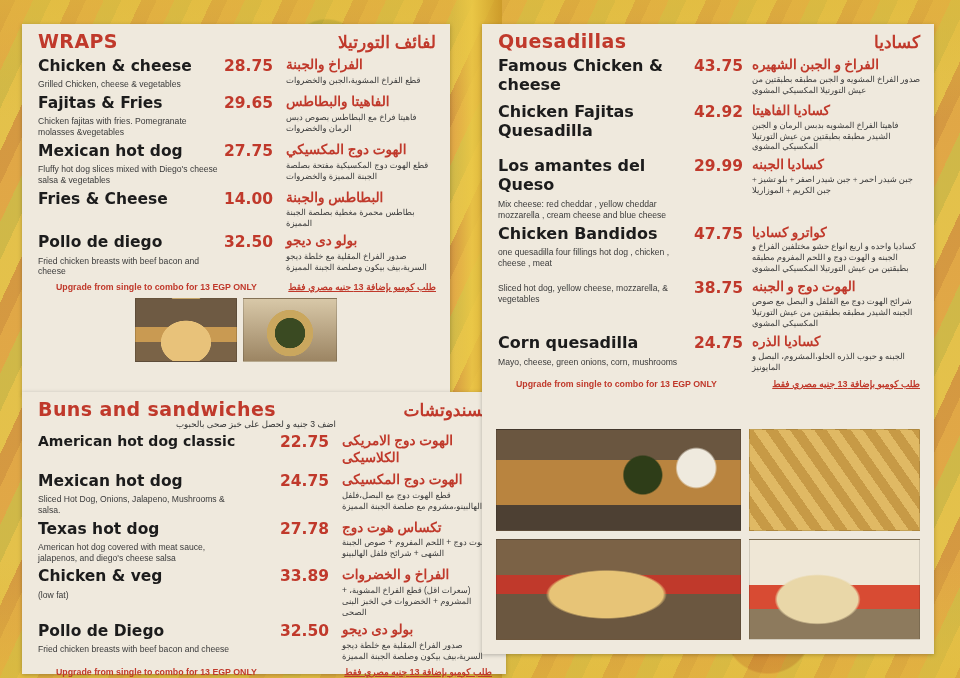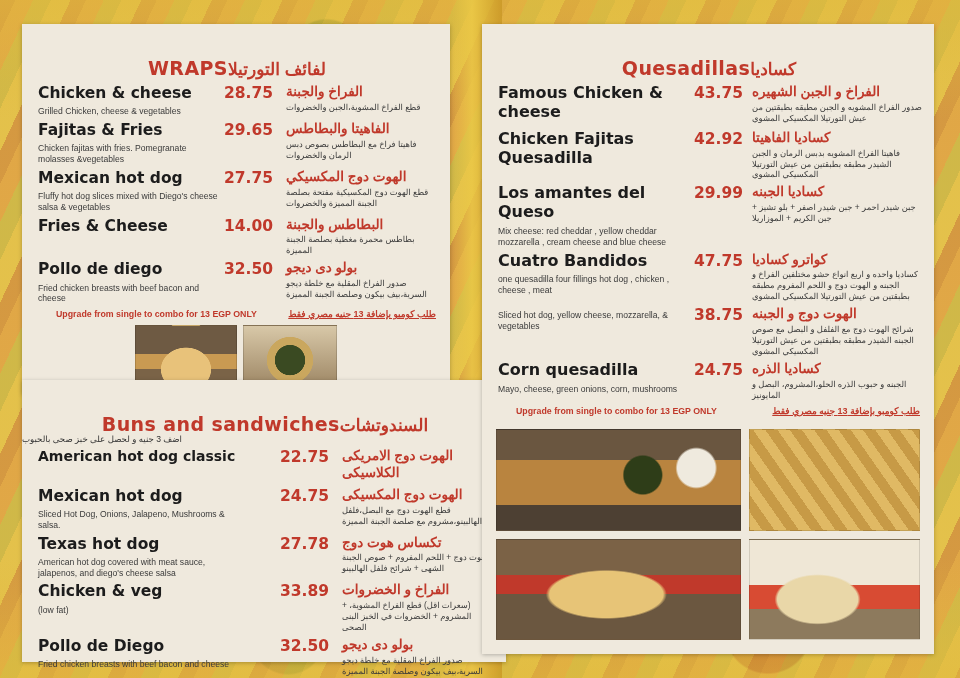--- a/index.html
+++ b/index.html
@@ -50,30 +50,29 @@
     background: linear-gradient(90deg, rgba(200,160,40,0.0), rgba(235,200,70,0.85) 40%, rgba(200,150,35,0.75) 100%);
   }
 
   
   .panel {
     position: absolute;
     background: #efe9dd;
     box-shadow: 0 1px 4px rgba(0,0,0,0.25);
   }
   .panel-left-top   { left: 22px;  top: 24px;  width: 428px; height: 370px; }
-  .panel-left-bottom{ left: 22px;  top: 380px; width: 484px; height: 282px; }
+  .panel-left-bottom{ left: 22px;  top: 392px; width: 484px; height: 282px; }
   .panel-right      { left: 482px; top: 24px;  width: 452px; height: 630px; }
 
   
   .sec-head {
     display: flex;
     align-items: baseline;
-    justify-content: center;
+    justify-content: space-between;
     padding: 6px 14px 2px 16px;
-    margin-top: 27px;
   }
   .sec-title-en {
     font-family: "DejaVu Sans", sans-serif;
     font-weight: bold;
     font-size: 19px;
     color: #c0392b;
     letter-spacing: 0.4px;
   }
   .sec-title-ar {
     font-size: 17px;
@@ -127,40 +126,40 @@
     line-height: 1.25;
   }
   .item-ar-desc {
     font-size: 8.4px;
     color: #3a3a3a;
     line-height: 1.3;
     margin-top: 1px;
   }
 
   
-  .panel-right .item-ar { width: 170px; }
+  .panel-right .item-ar { width: 170px; font-family: Liberation Serif, serif; }
   .panel-right .item-name { font-size: 16px; }
   .panel-right .item-desc { max-width: 200px; }
   .panel-right .item-price { width: 58px; }
 
   
   .upgrade {
     display: flex;
     justify-content: space-between;
     align-items: baseline;
     padding: 3px 14px 2px 34px;
     font-size: 8.8px;
     font-weight: bold;
     color: #c0392b;
   }
   .upgrade .ar { direction: rtl; font-size: 9px; text-decoration: underline; }
 
   
   .subnote {
-    text-align: left;
+    text-align: center;
     direction: rtl;
     font-size: 8.6px;
     color: #333;
     padding: 0 16px 2px 0;
     margin-top: -4px;
   }
 
   
   .photos-left {
     display: flex;
@@ -431,21 +430,21 @@
     </div>
     <div class="item-price">29.99</div>
     <div class="item-ar">
       <div class="item-ar-name">كساديا الجبنه</div>
       <div class="item-ar-desc">جبن شيدر احمر + جبن شيدر اصفر + بلو تشيز + جبن الكريم + الموزاريلا</div>
     </div>
   </div>
 
   <div class="item">
     <div class="item-left">
-      <div class="item-name">Cuatro Bandidos</div>
+      <div class="item-name">Chicken Bandidos</div>
       <div class="item-desc">one quesadilla four fillings hot dog , chicken , cheese , meat</div>
     </div>
     <div class="item-price">47.75</div>
     <div class="item-ar">
       <div class="item-ar-name">كواترو كساديا</div>
       <div class="item-ar-desc">كساديا واحده و اربع انواع حشو مختلفين الفراخ و الجبنه و الهوت دوج و اللحم المفروم مطبقه بطبقتين من عيش التورتيلا المكسيكي المشوي</div>
     </div>
   </div>
 
   <div class="item">

